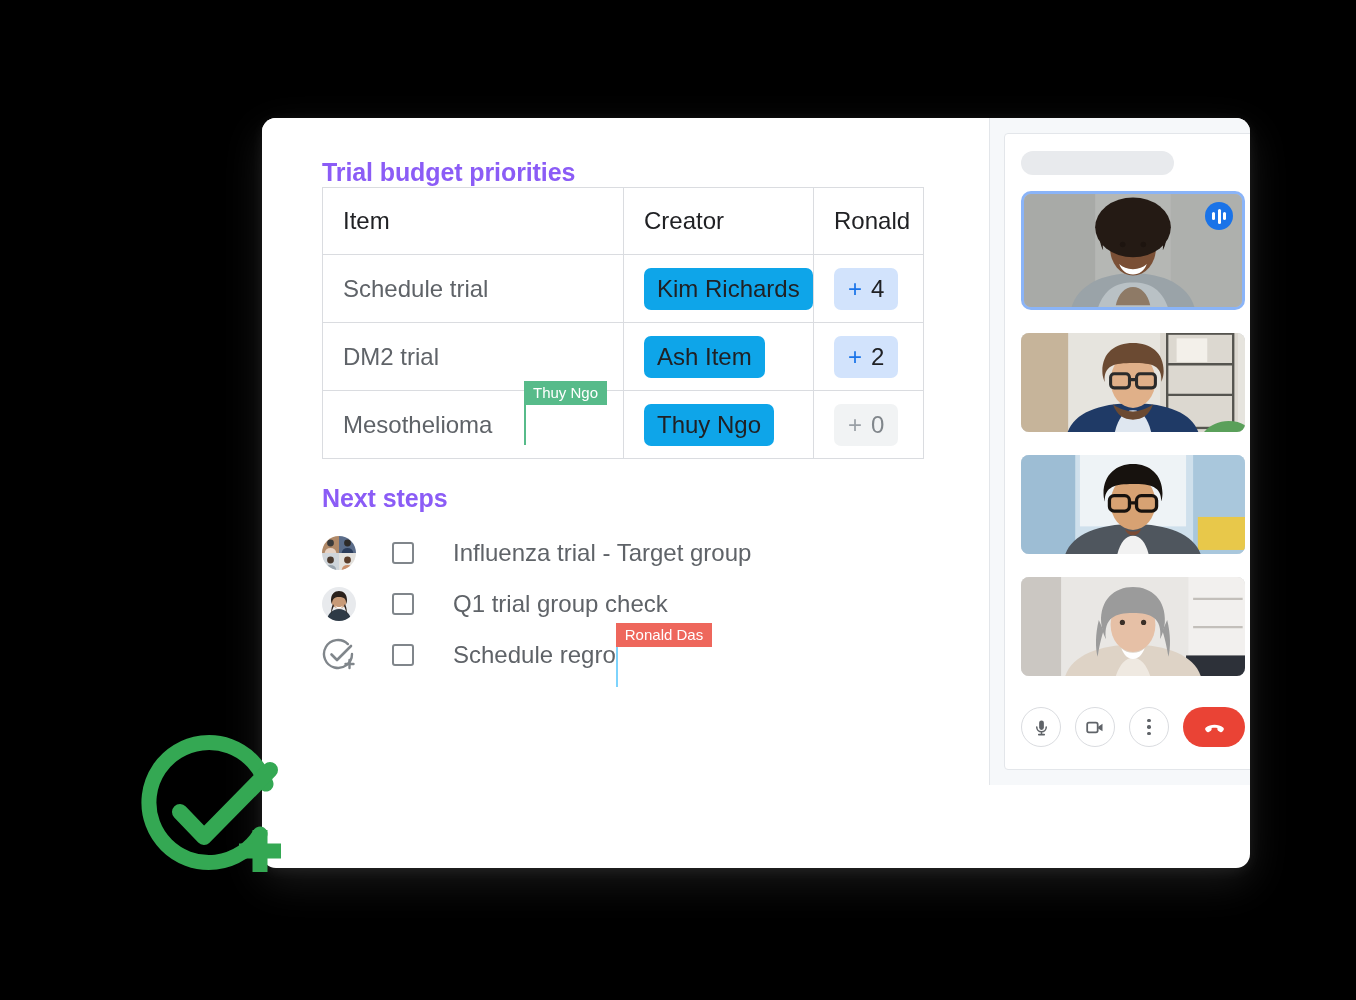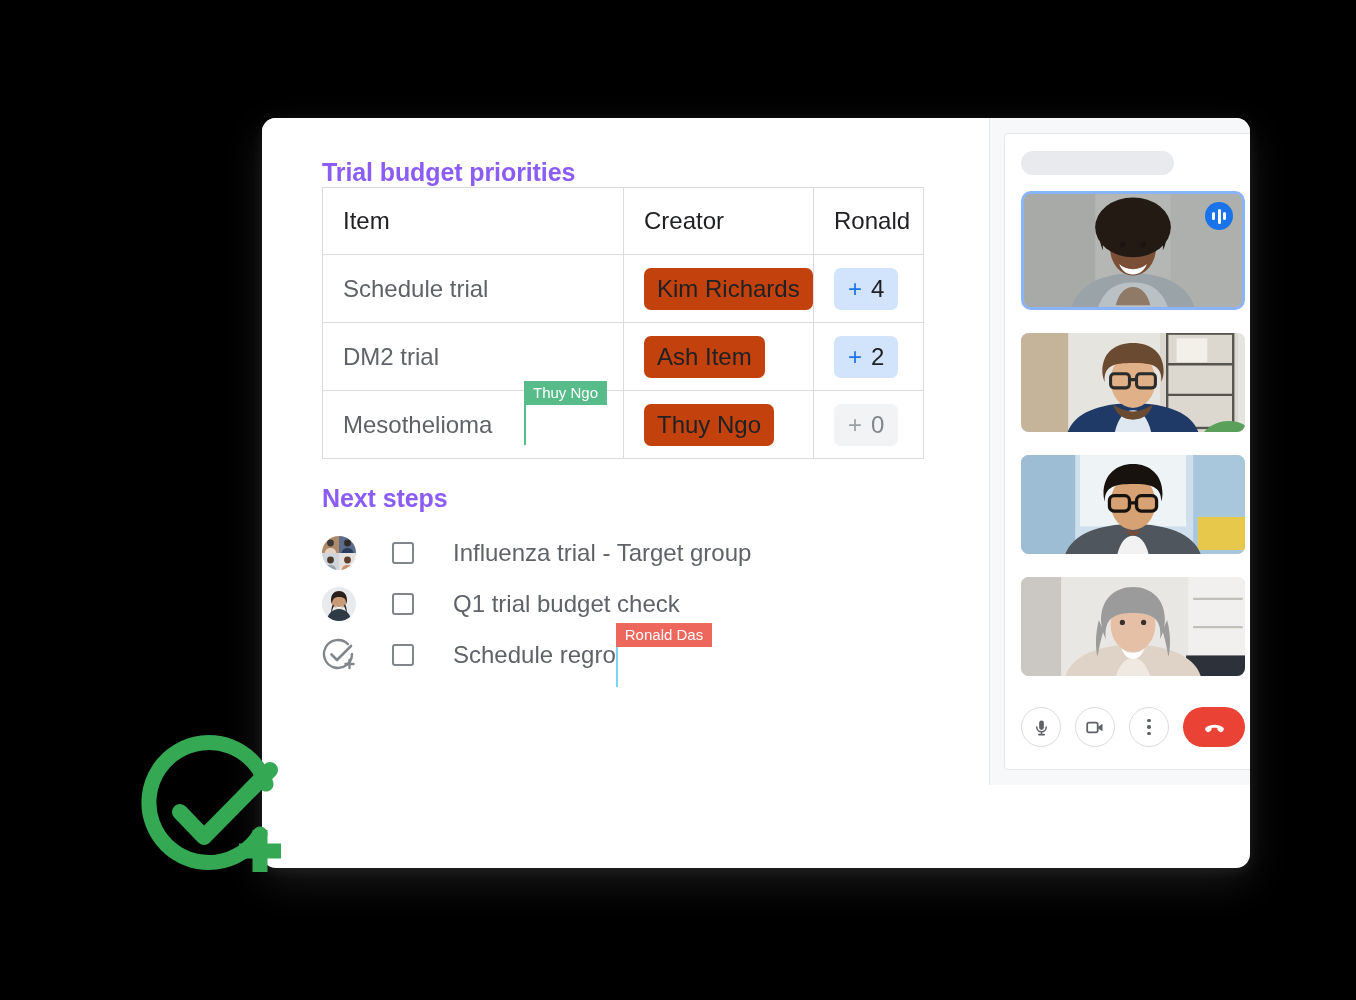--- a/index.html
+++ b/index.html
@@ -97,21 +97,21 @@
     font-weight: 400;
   }
   table.priorities th { height: 67px; font-size: 24px; color: #202124; }
   table.priorities td { height: 68px; font-size: 24px; color: #5f6368; }
   .col-item { width: 301px; }
   .col-creator { width: 190px; }
   .col-votes { width: 110px; }
   .cell-item { position: relative; }
   .name-chip {
     display: inline-block;
-    background: #c2410c;
+    background: #0ea5e9;
     border-radius: 7px;
     padding: 7px 13px;
     font-size: 24px;
     color: #202124;
     white-space: nowrap;
   }
   .vote-chip {
     display: inline-flex; align-items: baseline; gap: 9px;
     background: #d2e3fc;
     border-radius: 7px;
@@ -329,21 +329,21 @@
                 <rect width="34" height="34" fill="#e8eaed"></rect>
                 <path d="M5 34c0-7 5.4-12 12-12s12 5 12 12z" fill="#2e3a46"></path>
                 <circle cx="17" cy="14" r="7.6" fill="#c79a78"></circle>
                 <path d="M9 13c0-6 3.6-9 8-9s8 3 8 9c0 2-1 4-1 4 .6-6-3-7-7-7s-7 1.6-7 7c0 0-1-2-1-4z" fill="#2a211c"></path>
                 <path d="M11 17c-2 4-2 8-1.5 10 .6-5 2.5-8 2.5-8z" fill="#2a211c"></path>
                 <path d="M23 17c2 4 2 8 1.5 10-.6-5-2.5-8-2.5-8z" fill="#2a211c"></path>
                 <path d="M13.2 18.4c1 1.1 2.2 1.6 3.8 1.6s2.8-.5 3.8-1.6c-.6 2-2 3-3.8 3s-3.2-1-3.8-3z" fill="#fff"></path>
               </svg>
             </div>
             <div class="checkbox"></div>
-            <div class="step-label">Q1 trial budget check</div>
+            <div class="step-label">Q1 trial group check</div>
           </div>
 
           <div class="step-row">
             <div class="assign-icon">
               <svg viewBox="0 0 34 34" width="34" height="34" aria-hidden="true">
                 <path d="M30 16a14 14 0 1 1-4.1-9.9" fill="none" stroke="#80868b" stroke-width="2.4" stroke-linecap="round"></path>
                 <path d="M9.5 16.5l5.5 5.5L29 8" fill="none" stroke="#80868b" stroke-width="2.6" stroke-linecap="round" stroke-linejoin="round"></path>
                 <path d="M27.5 22v8M23.5 26h8" stroke="#80868b" stroke-width="2.4" stroke-linecap="round"></path>
               </svg>
             </div>

